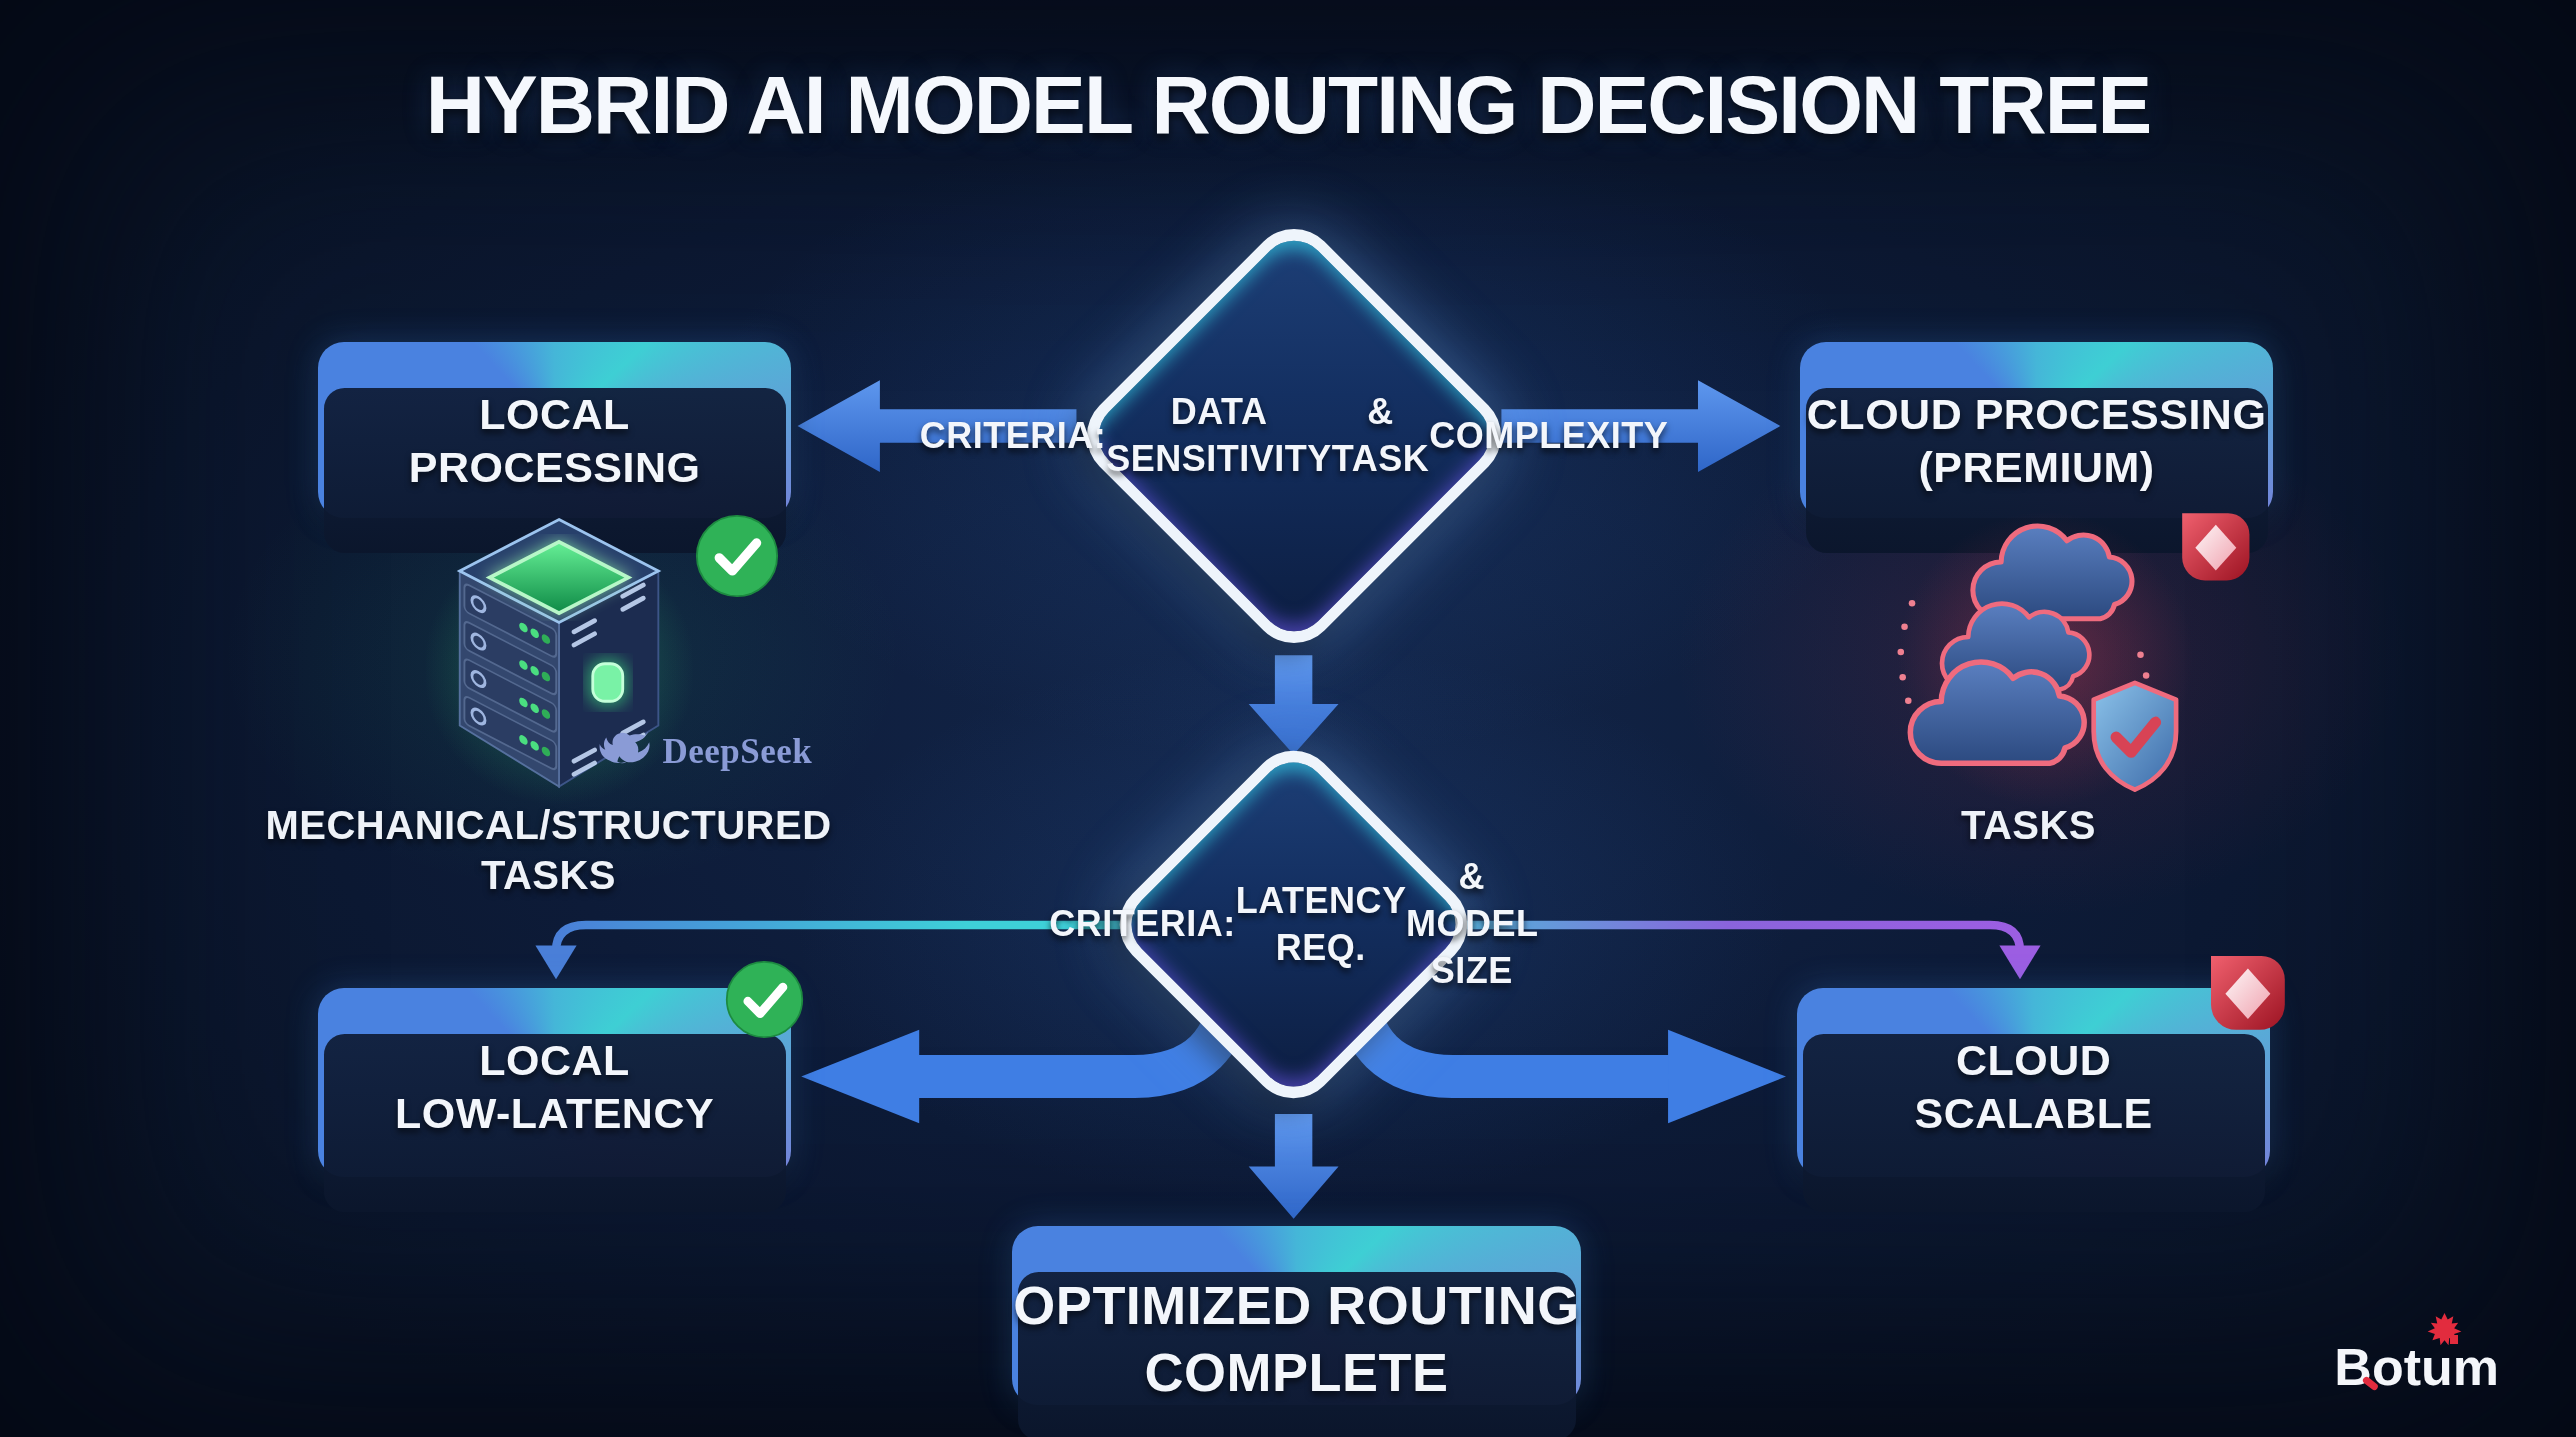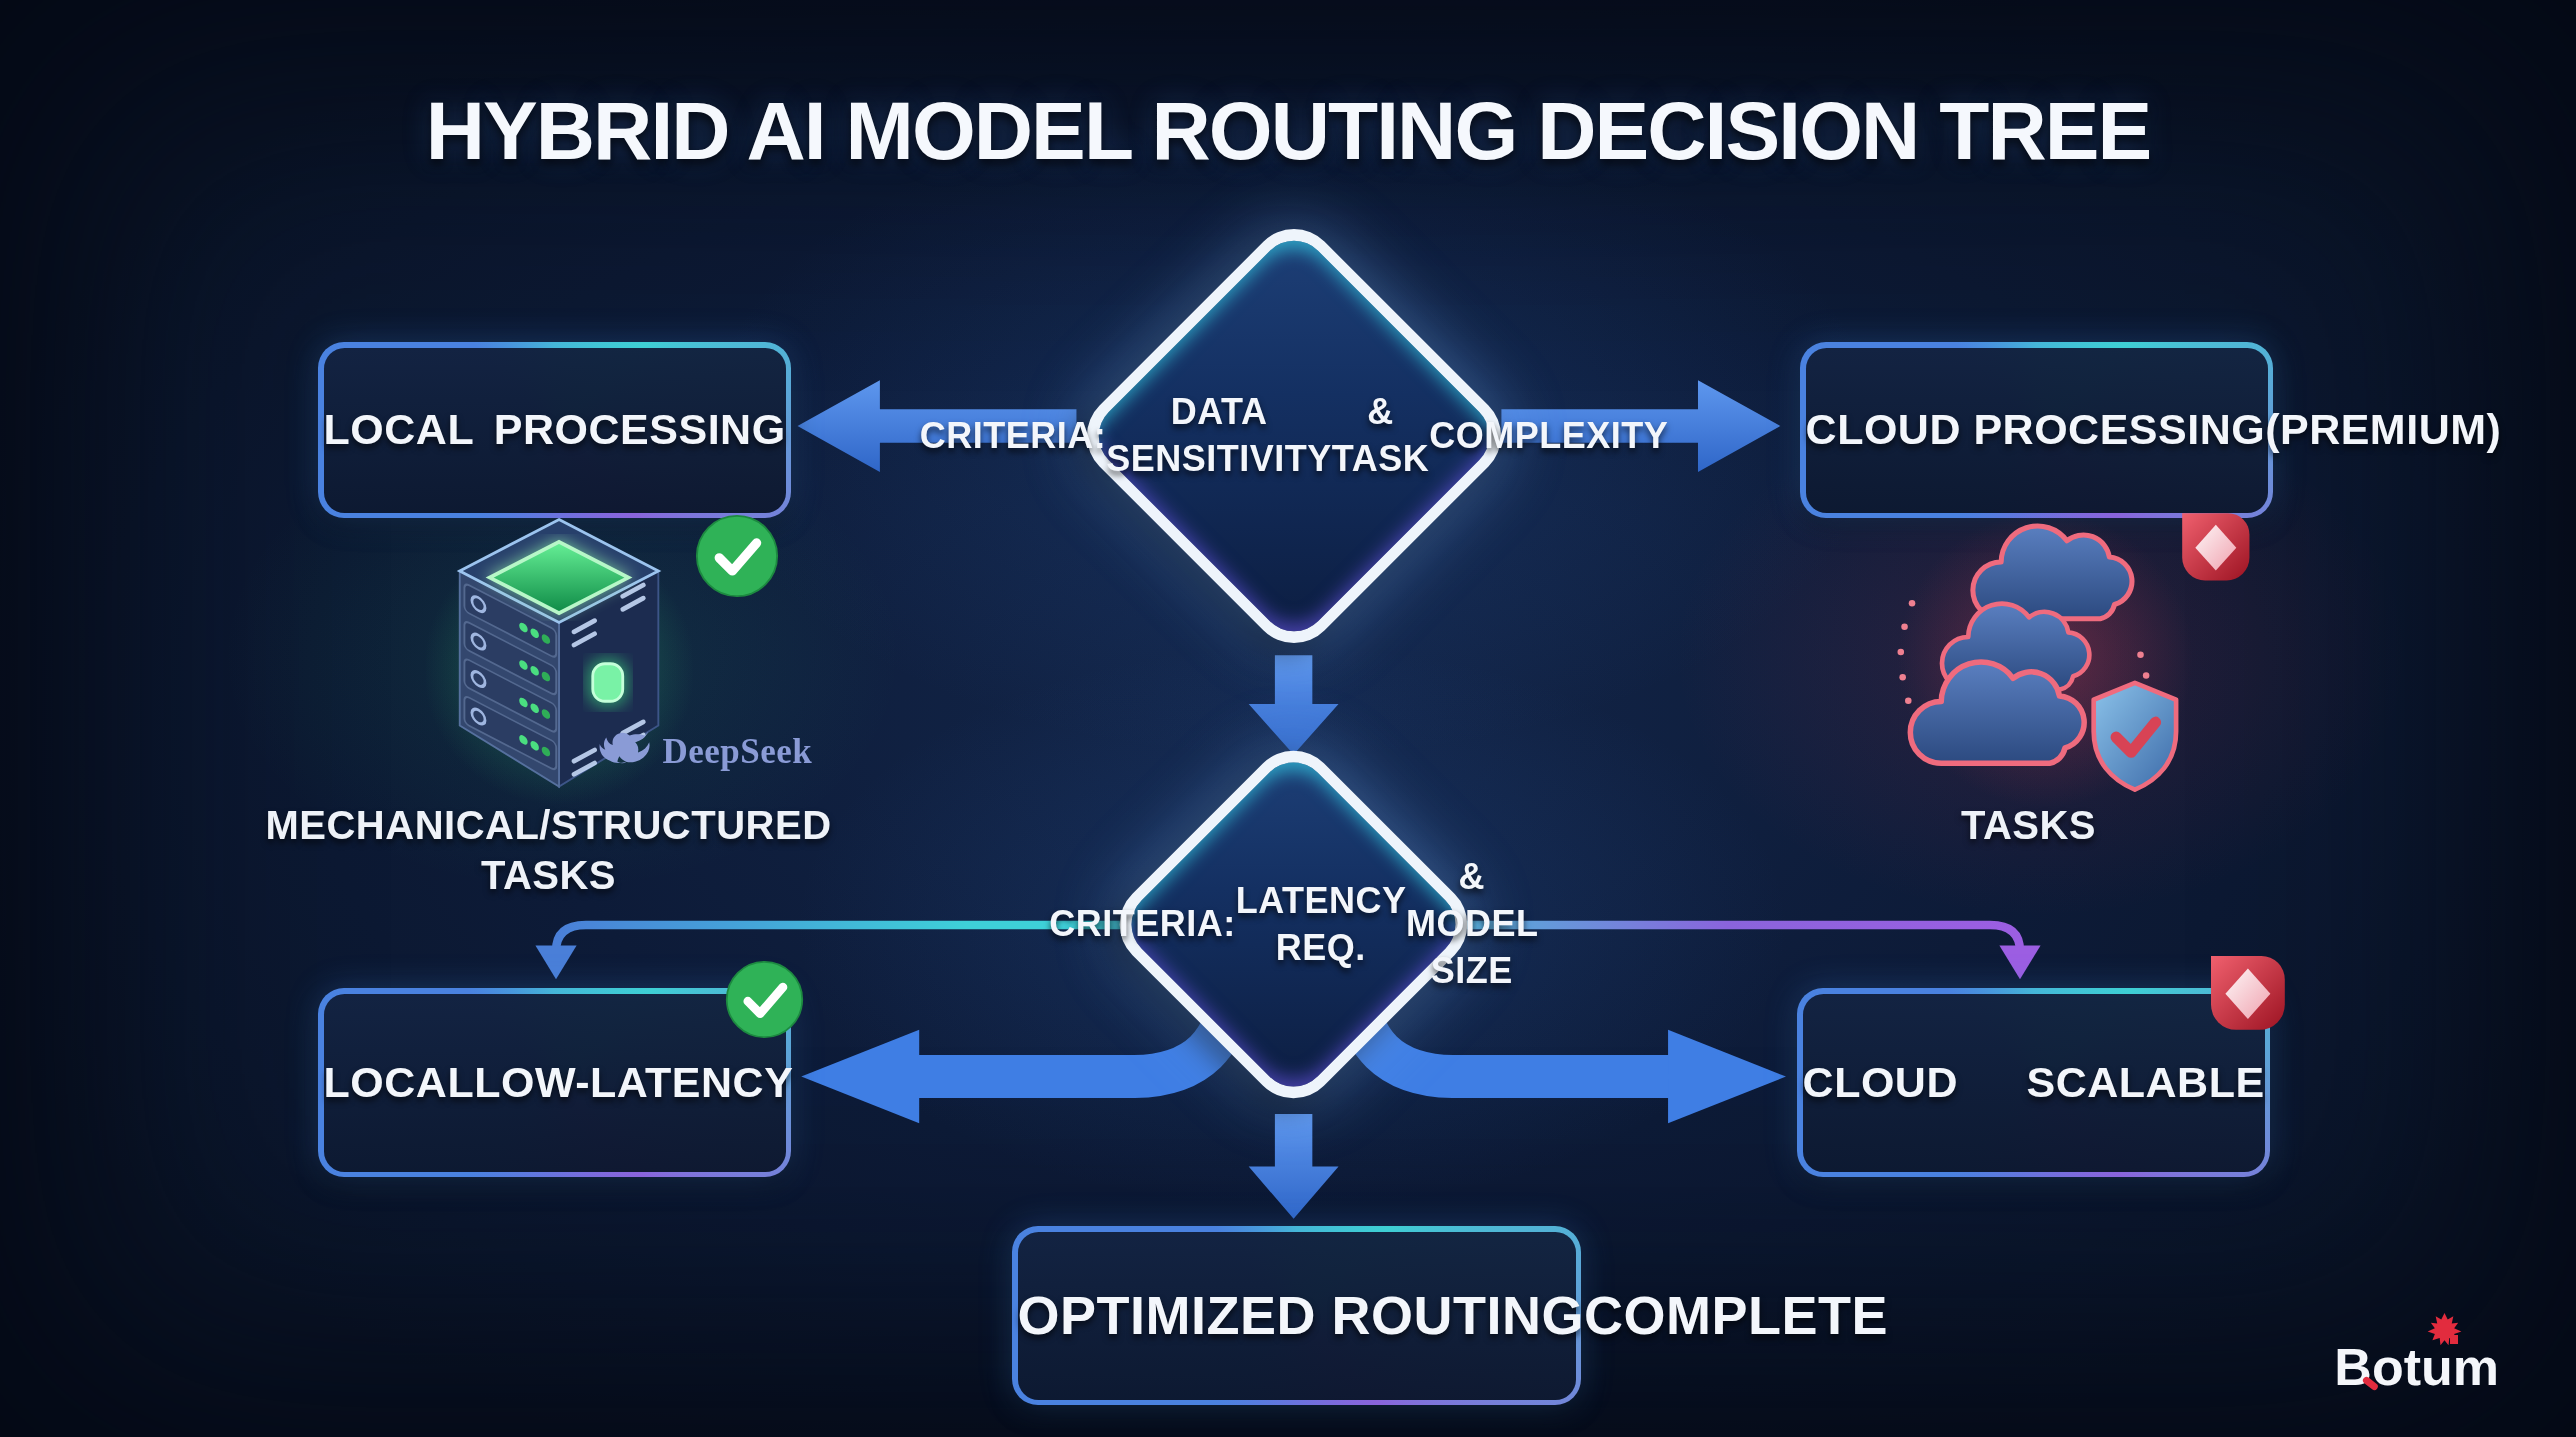--- a/index.html
+++ b/index.html
@@ -13,35 +13,34 @@
       radial-gradient(524px 374px at 2041px 655px, rgba(225,60,85,.14), rgba(0,0,0,0) 70%),
       radial-gradient(1404px 842px at 1288px 711px, #13264a 0%, #0d1b38 55%, #0a1529 100%);
   }
   .vignette{position:absolute;inset:0;box-shadow:inset 0 0 318px 84px rgba(3,7,18,.85);pointer-events:none;}
   .layer{position:absolute;inset:0;}
 
   .title{
     position:absolute;left:0;right:0;top:58px;text-align:center;
     color:#f5f8fd;font-size:82px;font-weight:800;letter-spacing:-1.9px;
     text-shadow:0 4.7px 9.4px rgba(0,0,0,.65), 0 0 28px rgba(80,140,230,.25);
-    margin-top:26px;
   }
 
   
   .node{
     position:absolute;border-radius:26px;padding:5.6px;
     background:conic-gradient(from 0deg, #45b6d8 0%, #3ecfd4 13%, #8a64dc 38%, #4a82e0 62%, #4a82e0 88%, #45b6d8 100%);
     box-shadow:0 0 32px rgba(70,140,230,.28), 0 9.4px 22.5px rgba(0,0,0,.45);
   }
   .node-inner{
     width:100%;height:100%;box-sizing:border-box;border-radius:20.6px;
     background:linear-gradient(180deg, rgba(17,32,61,.97) 0%, rgba(11,22,44,.97) 100%);
-    display:flex;align-items:center;justify-content:space-between;
+    display:flex;flex-direction:column;align-items:center;justify-content:flex-start;
     color:#f3f6fb;font-weight:700;font-size:43px;line-height:1.24;text-align:center;
-    letter-spacing:0.5px;text-shadow:0 3.7px 6.6px rgba(0,0,0,.6);
+    letter-spacing:0.5px;text-shadow:0 3.7px 6.6px rgba(0,0,0,.6);margin-top:40px;
   }
   .node-inner .ln{white-space:nowrap;}
   .node.wide .node-inner{font-size:54px;}
 
   
   .diamond-wrap{position:absolute;display:flex;align-items:center;justify-content:center;}
   .diamond{
     position:absolute;border-radius:43px;background:#eef4fb;
     box-shadow:0 0 66px rgba(120,180,255,.45), 0 13px 28px rgba(0,0,0,.5);
     transform:rotate(45deg);

